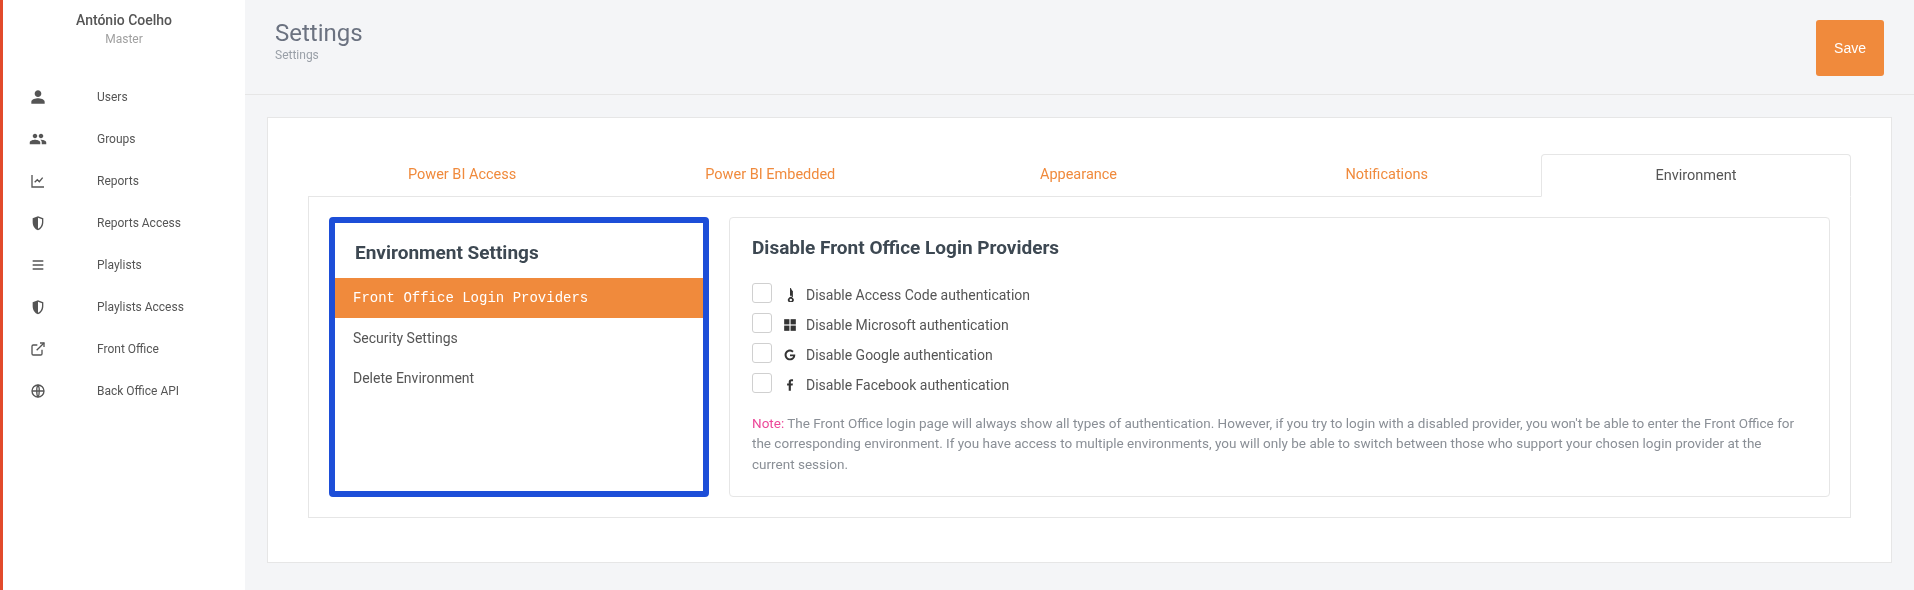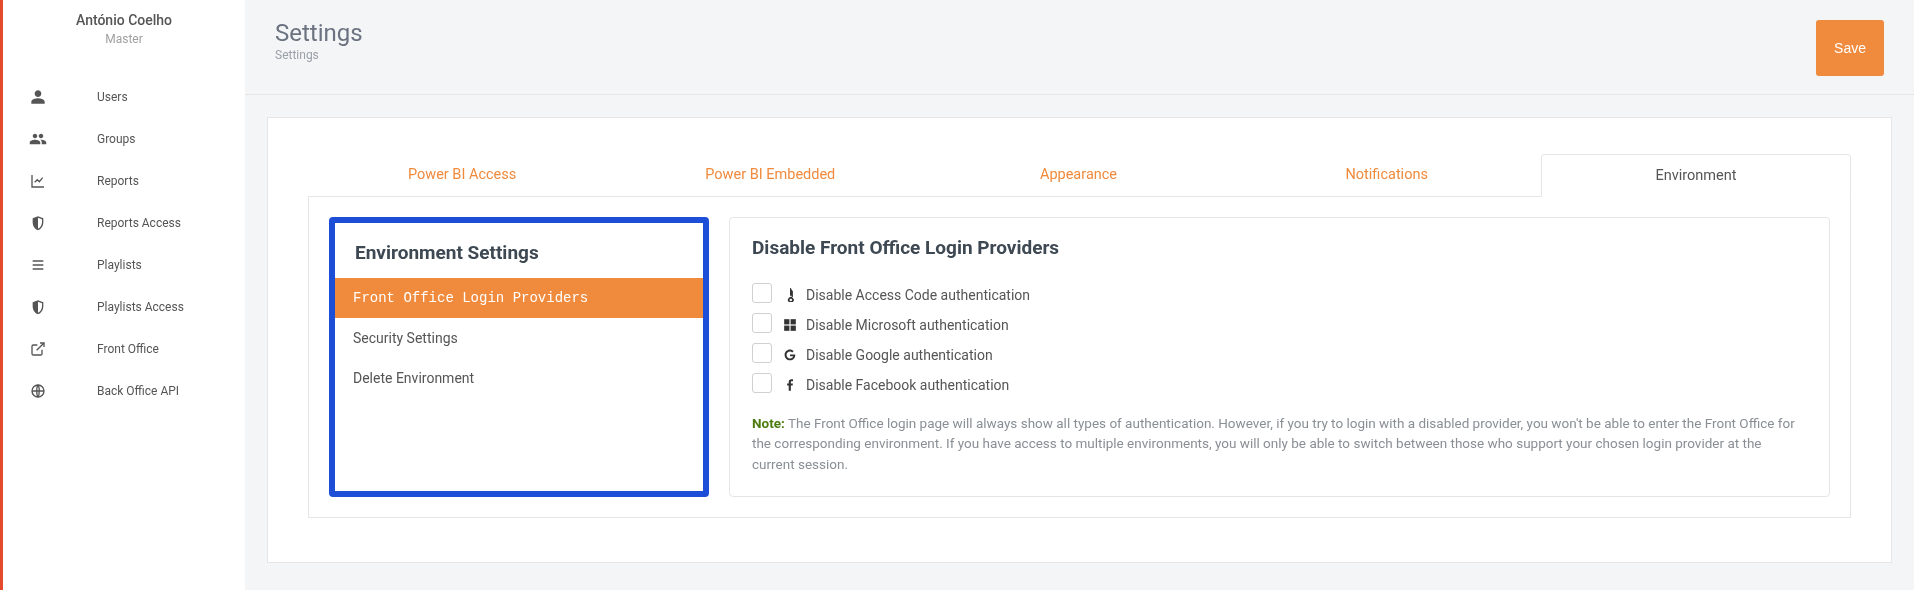--- a/index.html
+++ b/index.html
@@ -200,22 +200,22 @@
     color: #333;
     flex-shrink: 0;
   }
   .note {
     margin-top: 20px;
     font-size: 13.5px;
     color: #8a8f96;
     line-height: 1.5;
   }
   .note strong {
-    color: #4d7c0f;
-    font-weight: 700;
+    color: #ec4899;
+    font-weight: 400;
   }
   svg { display:block; }
 </style>
 </head>
 <body>
 
 <div class="app">
   <div class="red-strip"></div>
 
   <aside class="sidebar">

